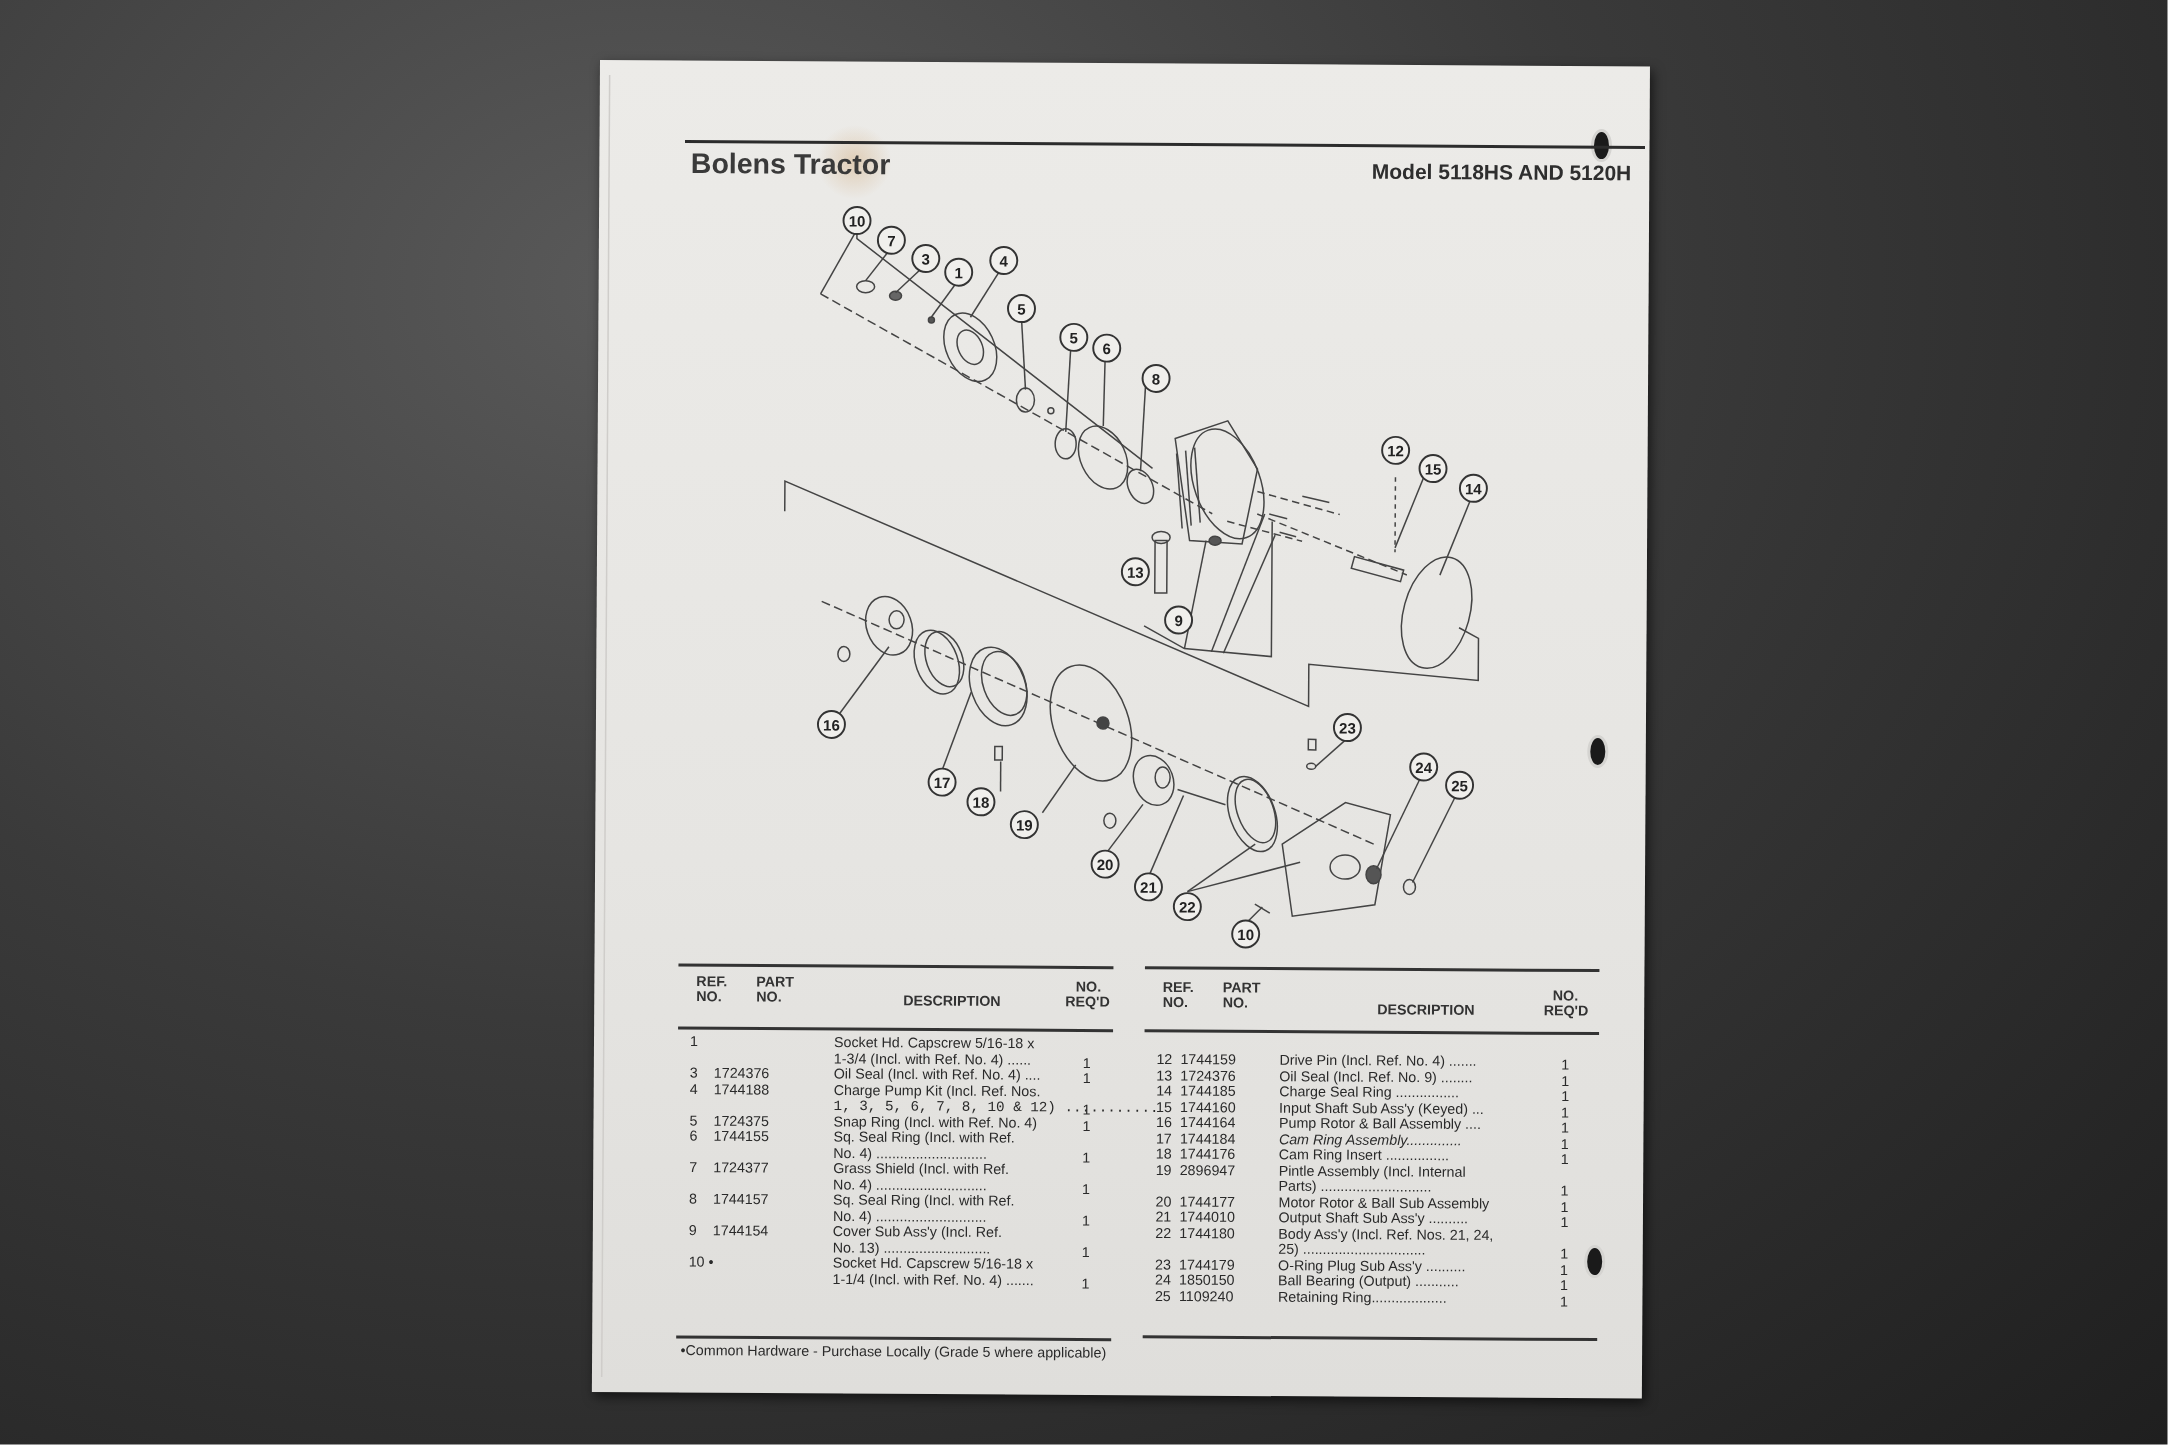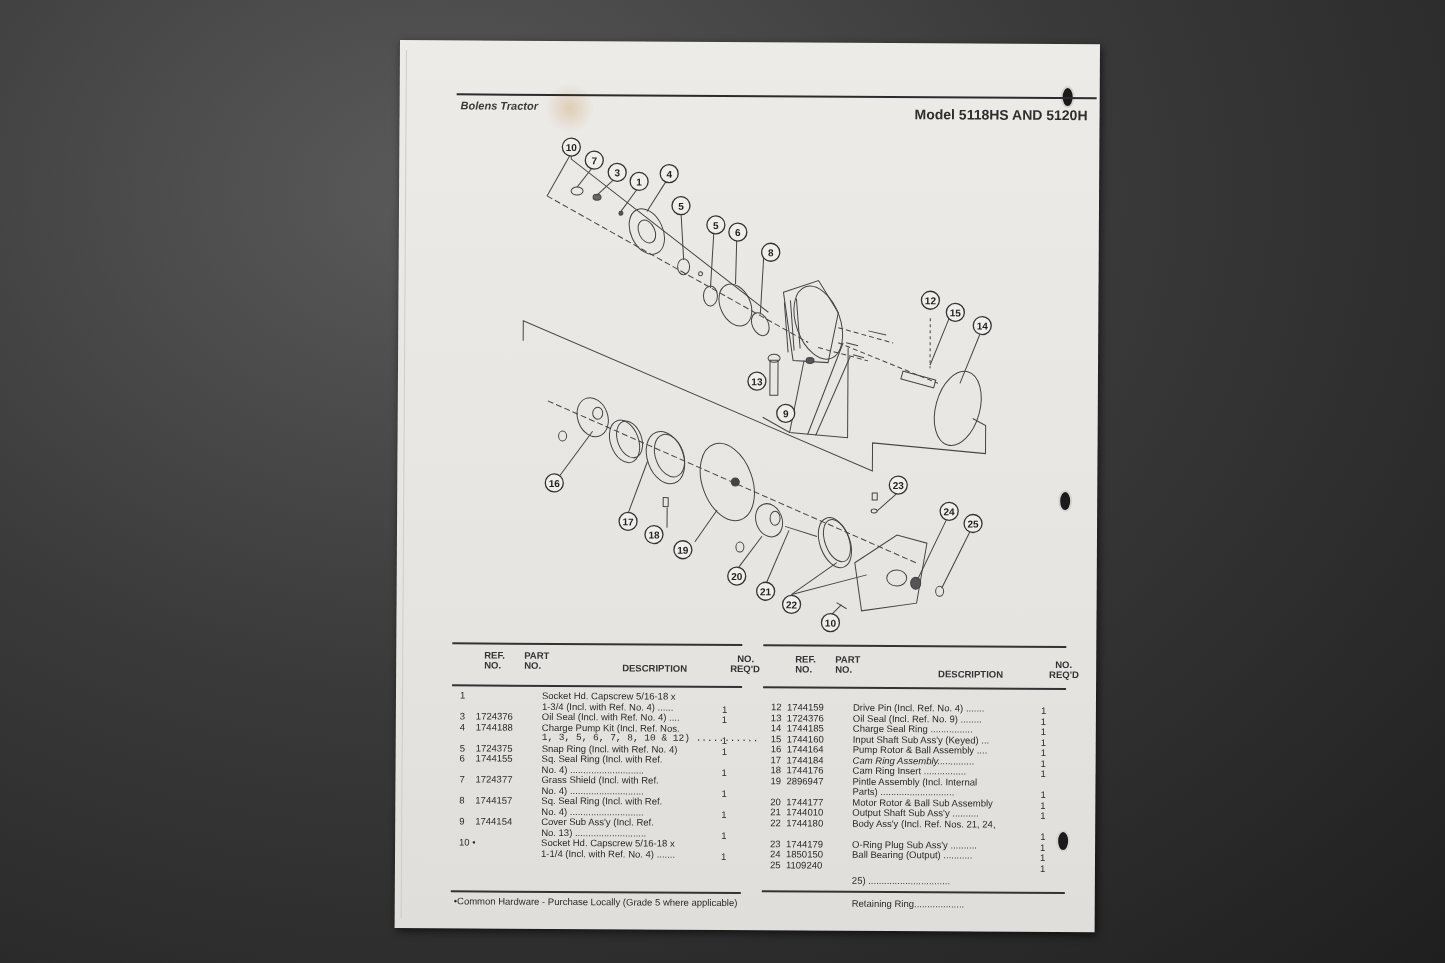--- a/index.html
+++ b/index.html
@@ -11,35 +11,35 @@
   .page {
     position:absolute; left:400px; top:40px; width:700px; height:888px;
     background: linear-gradient(180deg,#ecebe8 0%, #e6e5e2 60%, #dfdedb 100%);
     box-shadow: 2px 3px 8px rgba(0,0,0,0.6);
     transform: rotate(0.35deg);
     transform-origin: top left;
   }
   .page .lefted { position:absolute; left:6px; top:10px; bottom:10px; width:1px; background:#cfcdca; }
   .hole { position:absolute; left:663px; width:10px; height:18px; border-radius:50%; background:#1a1a1a; box-shadow: 0 0 0 2px #d5d4d1; }
   .header-rule { position:absolute; left:57px; top:53px; width:640px; height:2px; background:#2c2c2c; }
-  .brand { position:absolute; left:61px; top:59px; font-size:11px; font-weight:bold; color:#3a3a3a;font-style:italic; }
+  .brand { position:absolute; left:61px; top:59px; font-size:19px; font-weight:bold; color:#3a3a3a; }
   .model { position:absolute; right:12px; top:63px; font-size:14px; font-weight:bold; color:#2e2e2e; }
   .stain { position:absolute; left:145px; top:42px; width:50px; height:50px; border-radius:50%;
     background: radial-gradient(circle, rgba(200,150,90,0.35), rgba(200,150,90,0) 70%); }
   svg.diagram { position:absolute; left:0; top:0; }
   .callout { font-size:10px; font-family:"Liberation Sans", sans-serif; fill:#222; text-anchor:middle; font-weight:bold; }
   .tbl { position:absolute; top:602px; }
   .tbl.left { left:56px; width:290px; }
   .tbl.right { left:367px; width:303px; }
   .tbl .hdr { border-top:2px solid #333; border-bottom:2px solid #333; height:40px; position:relative; font-weight:bold; font-size:9.5px; color:#333; }
-  .tbl .hdr span { position:absolute; line-height:10px;margin-left:20px; }
+  .tbl .hdr span { position:absolute; line-height:10px; }
   .row { position:relative; font-size:9.5px; line-height:10px; color:#2a2a2a; }
   .row .ref { position:absolute; left:8px; width:20px; text-align:left; }
   .row .pn { position:absolute; left:24px; }
-  .row .desc { position:absolute; left:90px; white-space:pre; }
+  .row .desc { position:absolute; left:104px; white-space:pre; }
   .row .qty { position:absolute; left:270px; }
   .right .row .desc { left:90px; }
   .right .row .qty { left:278px; }
   .tbl .foot { border-top:2px solid #333; position:absolute; left:0; right:0; }
   .footnote { position:absolute; left:59px; top:855px; font-size:9.5px; color:#2a2a2a; }
 </style>
 </head>
 <body>
 
 <div class="page">
@@ -349,39 +349,39 @@
         <div class="row" style="position: absolute; left: 0px; right: 0px; top: 119px; height: 10.5px;">
           <span class="ref">21</span>
           <span class="pn">1744010</span>
           <span class="desc" style="top: 0px;">Output Shaft Sub Ass'y ..........</span>
           <span class="qty" style="top: 2px;">1</span>
         </div>
         <div class="row" style="position: absolute; left: 0px; right: 0px; top: 129.5px; height: 21px;">
           <span class="ref">22</span>
           <span class="pn">1744180</span>
           <span class="desc" style="top: 0px;">Body Ass'y (Incl. Ref. Nos. 21, 24,</span>
-          <span class="desc" style="top: 10.5px; margin-top: 47px;">25) ...............................</span>
+          <span class="desc" style="top: 10.5px;">25) ...............................</span>
           <span class="qty" style="top: 12.5px;">1</span>
         </div>
         <div class="row" style="position: absolute; left: 0px; right: 0px; top: 150.5px; height: 10.5px;">
           <span class="ref">23</span>
           <span class="pn">1744179</span>
           <span class="desc" style="top: 0px;">O-Ring Plug Sub Ass'y ..........</span>
           <span class="qty" style="top: 2px;">1</span>
         </div>
         <div class="row" style="position: absolute; left: 0px; right: 0px; top: 161px; height: 10.5px;">
           <span class="ref">24</span>
           <span class="pn">1850150</span>
           <span class="desc" style="top: 0px;">Ball Bearing (Output) ...........</span>
           <span class="qty" style="top: 2px;">1</span>
         </div>
         <div class="row" style="position: absolute; left: 0px; right: 0px; top: 171.5px; height: 10.5px;">
           <span class="ref">25</span>
           <span class="pn">1109240</span>
-          <span class="desc" style="top: 0px; margin-top: 38px;">Retaining Ring...................</span>
+          <span class="desc" style="top: 0px;">Retaining Ring...................</span>
           <span class="qty" style="top: 2px;">1</span>
         </div>
       </div>
     <div class="foot" style="top:246px"></div>
   </div>
 
   <div class="footnote">•Common Hardware - Purchase Locally (Grade 5 where applicable)</div>
 </div>
 
 </body></html>

